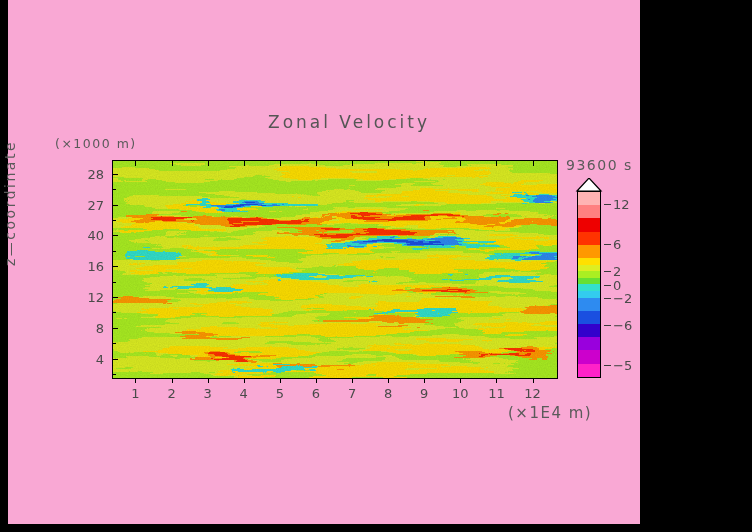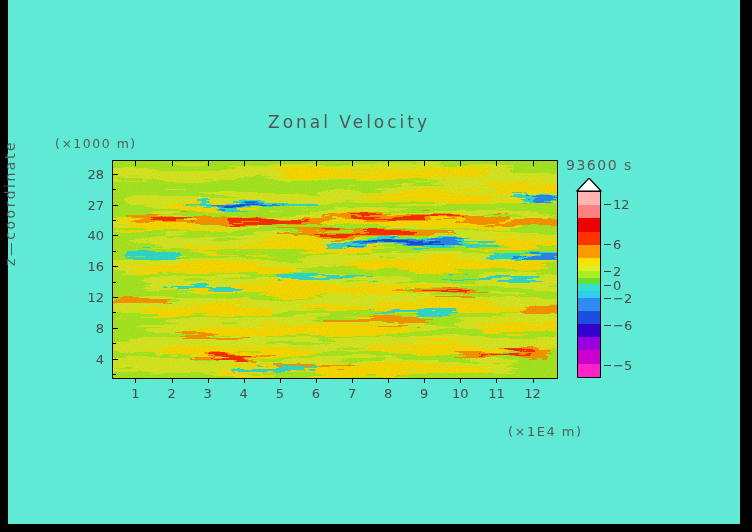--- a/index.html
+++ b/index.html
@@ -1,24 +1,24 @@
 <!DOCTYPE html>
 <html><head>
 <meta charset="utf-8">
 <style>
   html,body{margin:0;padding:0;background:#000;}
   body{width:752px;height:532px;position:relative;overflow:hidden;
        font-family:"DejaVu Sans","Liberation Sans",sans-serif;}
-  #canvas-area{position:absolute;left:8px;top:0px;width:732px;height:524px;background:#5eead4;}
+  #canvas-area{position:absolute;left:8px;top:0px;width:632px;height:524px;background:#f9a8d4;}
 
   .txt{position:absolute;color:#5a5a5a;white-space:nowrap;letter-spacing:1.5px;}
 
   #plot-title{left:260px;top:112px;font-size:17px;letter-spacing:3px;color:#555;}
   #z-units{left:47px;top:136px;font-size:12.5px;}
-  #x-units{left:500px;top:424px;font-size:13px;}
+  #x-units{left:500px;top:404px;font-size:15px;}
   #timestamp{left:558px;top:157px;font-size:14px;}
   #xaxis-title{left:276px;top:421px;font-size:14px;letter-spacing:2.5px;}
   #yaxis-title{left:-6px;top:266px;font-size:14px;letter-spacing:2.5px;
                transform:rotate(-90deg);transform-origin:left top;}
 
   #plot-frame{position:absolute;left:104px;top:160px;width:444px;height:217px;
               border:1px solid #000;box-sizing:content-box;}
   #field{position:absolute;left:0;top:0;width:100%;height:100%;overflow:hidden;}
   #field svg{display:block;width:100%;height:100%;}
 

